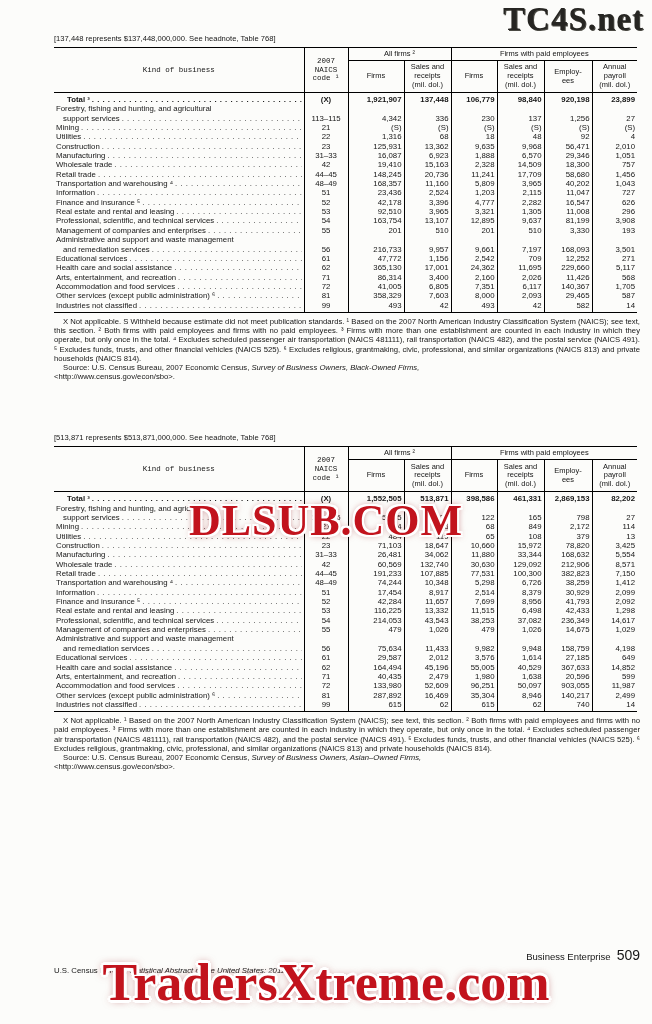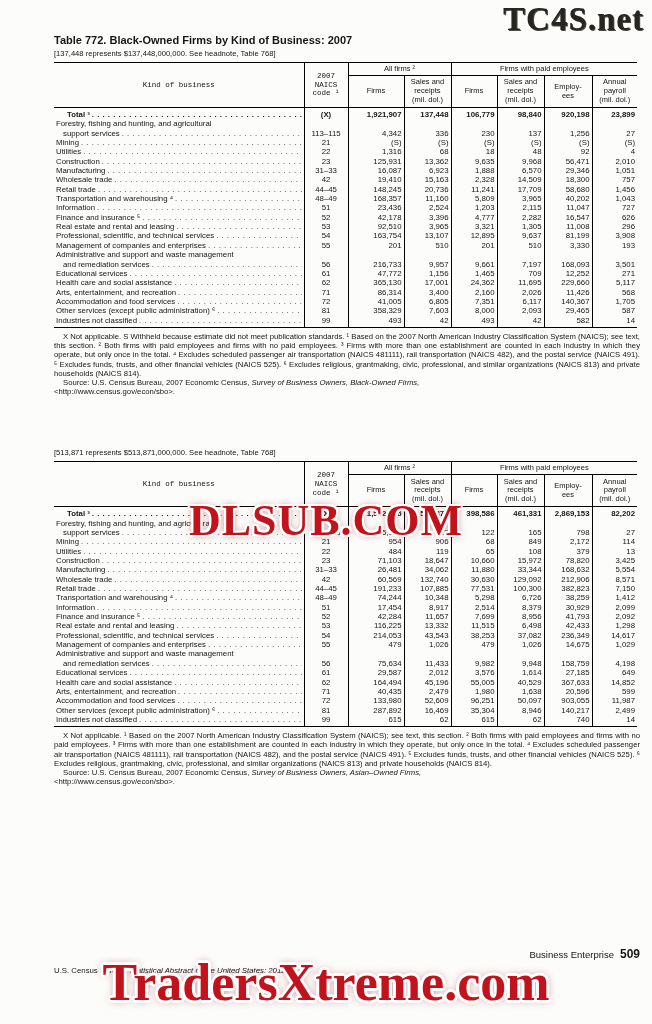--- a/index.html
+++ b/index.html
@@ -69,30 +69,29 @@
   .wm-bottom {
     top: 953px; left: 50%; transform: translateX(-50%);
     font-size: 52px; letter-spacing: 0px; color: #c2131d; white-space: nowrap;
     text-shadow: -2px -2px 0 #fff, 2px -2px 0 #fff, -2px 2px 0 #fff, 2px 2px 0 #fff,
                  0 -3px 0 #fff, 0 3px 0 #fff, -3px 0 0 #fff, 3px 0 0 #fff,
                  0 0 8px rgba(146,12,18,0.65);
   }
 
   
   .footer-right { position: absolute; top: 947px; right: 12px; font-size: 9.5px; z-index: 2; }
-  .footer-right .pg { font-weight: bold; font-size: 12px; padding-left: 6px; }
+  .footer-right .pg { font-weight: normal; font-size: 14px; padding-left: 6px; }
   .credit { position: absolute; left: 54px; top: 966px; font-size: 7.8px; z-index: 2; }
 </style>
 </head>
 <body>
 
 <div class="content">
 
   <section>
-    <h2 class="tbl-title">Table 772. Black-Owned Firms by Kind of Business: 2007</h2>
     <div class="headnote">[137,448 represents $137,448,000,000. See headnote, Table 768]</div>
     <table class="census">
       <colgroup>
         <col style="width:250px">
           <col style="width:44px">
           <col style="width:56px">
           <col style="width:47px">
         <col style="width:46px">
           <col style="width:47px">
           <col style="width:48px">
@@ -358,21 +357,21 @@
           <tr>
             <td class="label-cell">
               <div class="lbl-line">
                 <span class="lbl-text">Educational services</span>
                 <span class="dots"></span>
               </div>
             </td>
             <td class="naics-cell">61</td>
             <td class="num-cell">47,772</td>
             <td class="num-cell">1,156</td>
-            <td class="num-cell">1,465</td>
+            <td class="num-cell">2,542</td>
             <td class="num-cell">709</td>
             <td class="num-cell">12,252</td>
             <td class="num-cell">271</td>
           </tr>
           <tr>
             <td class="label-cell">
               <div class="lbl-line">
                 <span class="lbl-text">Health care and social assistance</span>
                 <span class="dots"></span>
               </div>

